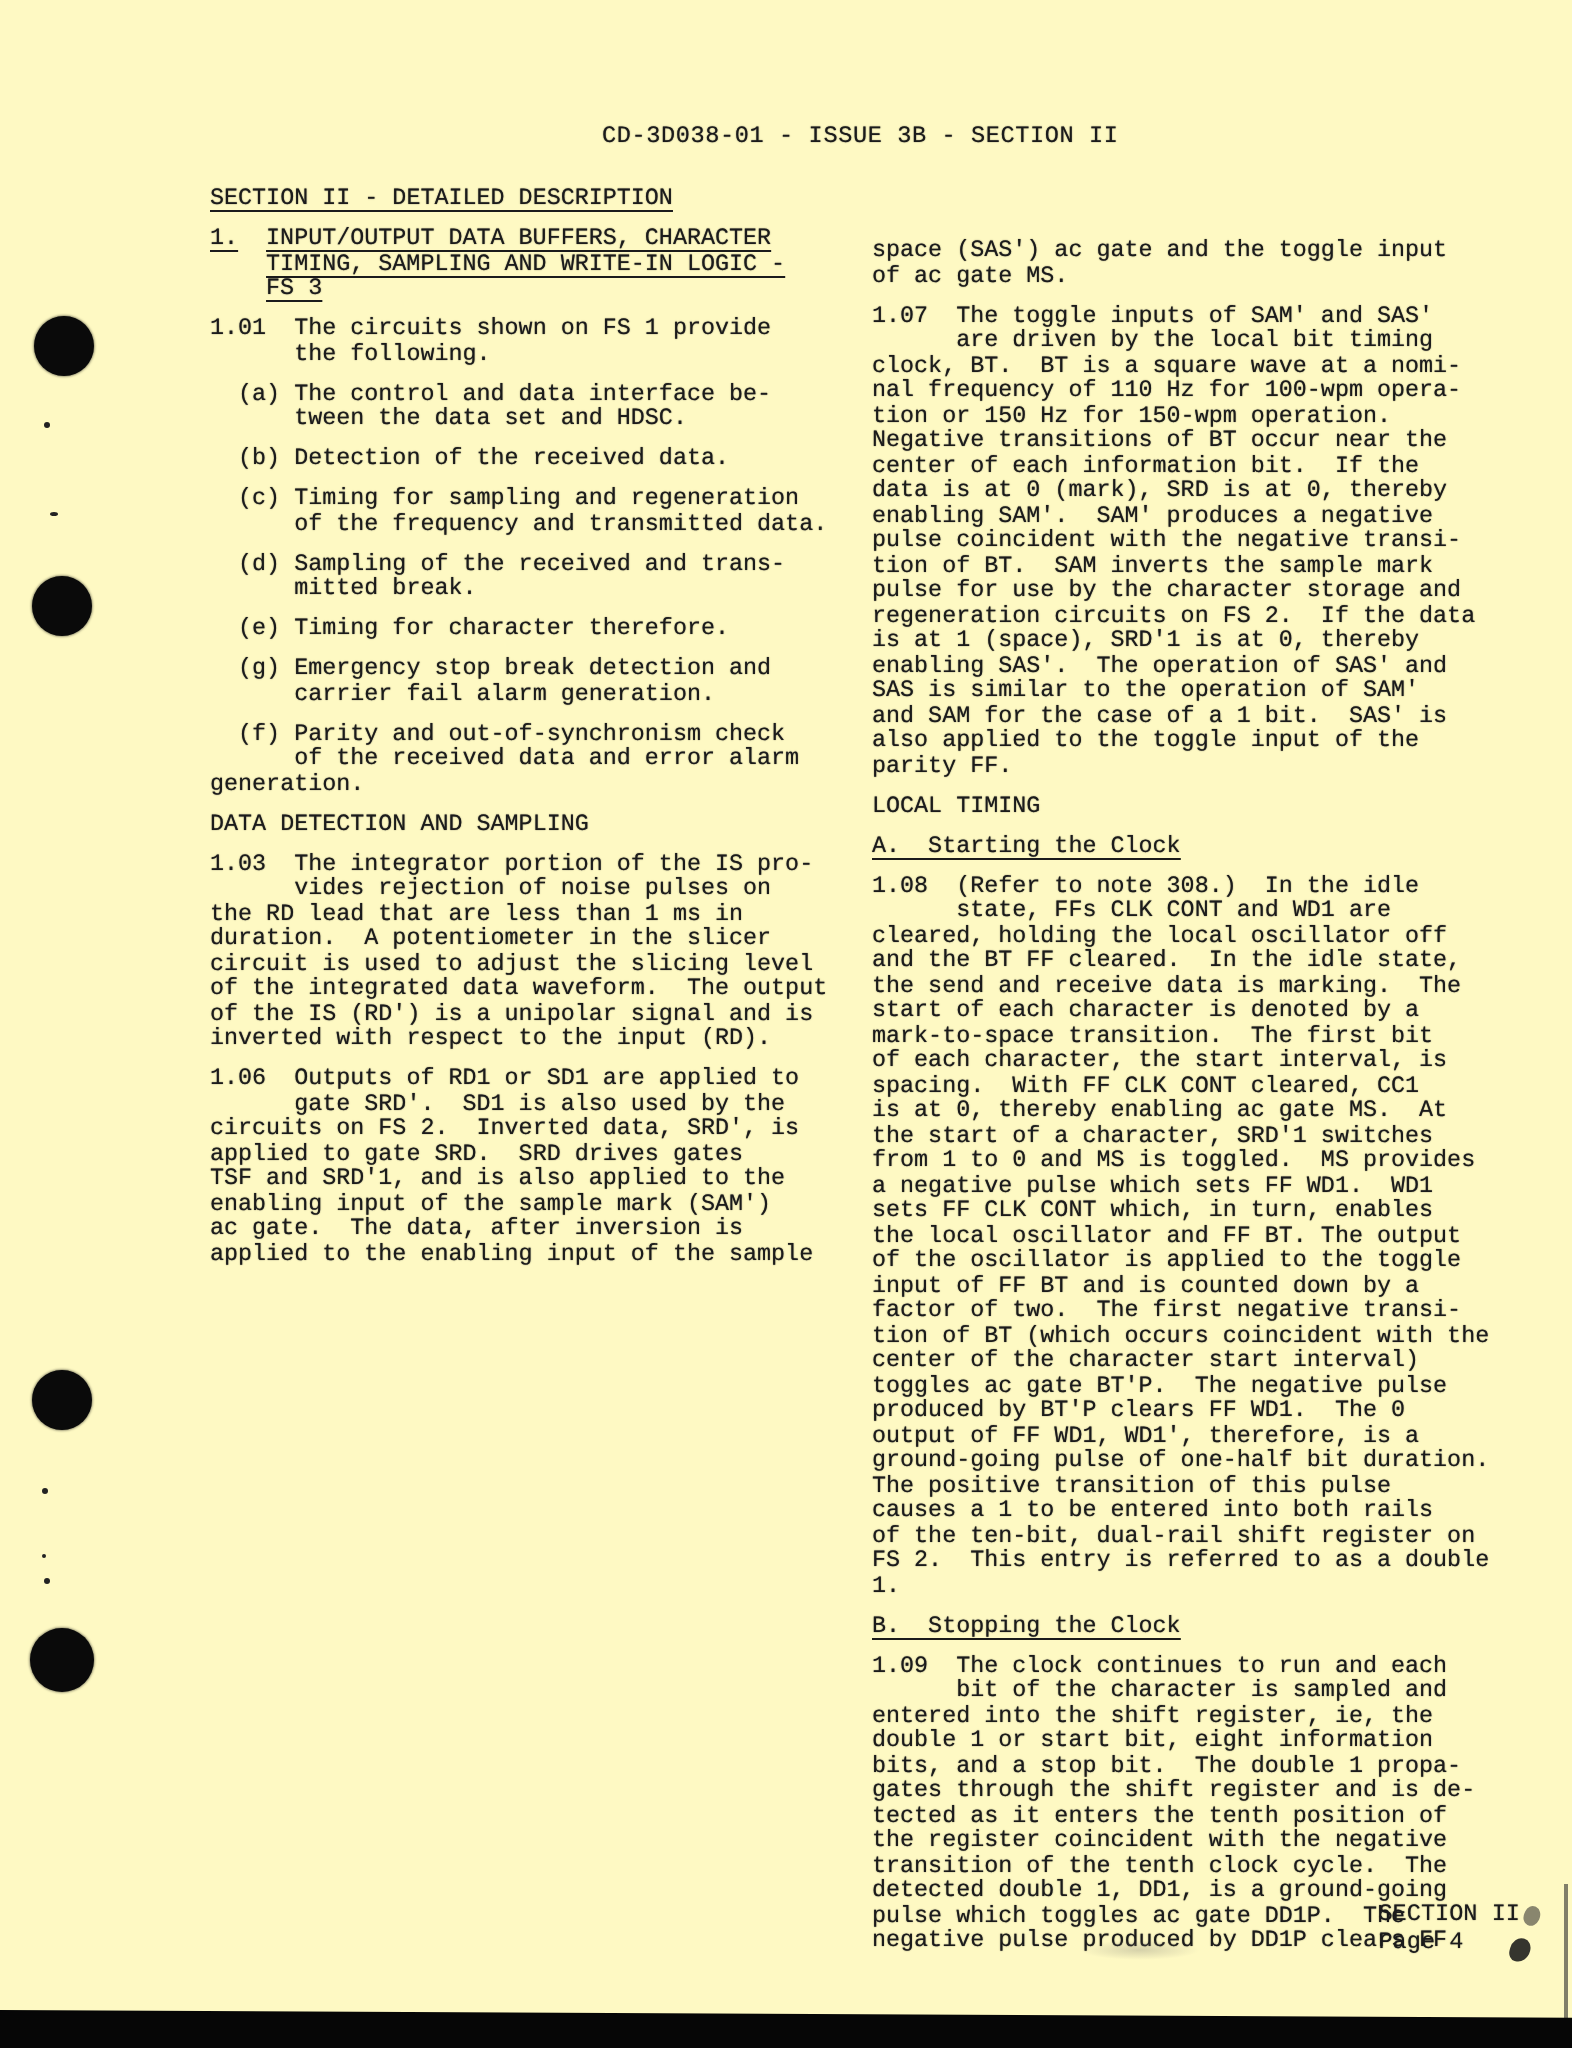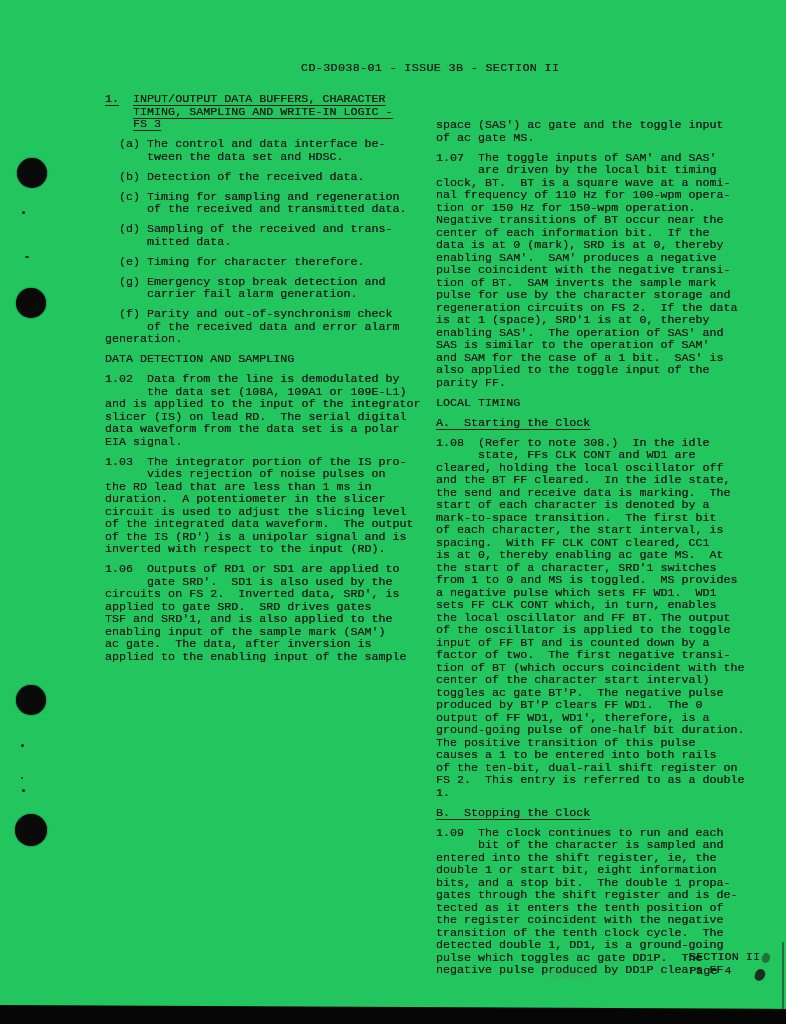--- a/index.html
+++ b/index.html
@@ -4,21 +4,21 @@
 <style>
   html, body {
     margin: 0;
     padding: 0;
     background: #e8e7e3;
   }
   .page {
     position: relative;
     width: 786px;
     height: 1024px;
-    background: #22c55e;
+    background: #fef9c3;
     overflow: hidden;
     font-family: "Liberation Mono", "DejaVu Sans Mono", monospace;
     color: #1b1b1b;
   }
   .txt {
     white-space: pre;
     text-shadow: 0 0 0.6px rgba(25,25,25,0.75);
   }
   .header {
     position: absolute;
@@ -109,46 +109,43 @@
   }
 </style>
 </head>
 <body>
 
 <div class="page">
 
   <div class="header txt">CD-3D038-01 - ISSUE 3B - SECTION II</div>
 
   <div class="col col-left">
+    <div class="blk txt u">SECTION II - DETAILED DESCRIPTION</div>
     <div class="blk h2">
       <span class="num txt u">1.</span>
       <span class="txt u">INPUT/OUTPUT DATA BUFFERS, CHARACTER
 TIMING, SAMPLING AND WRITE-IN LOGIC -
 FS 3</span>
     </div>
+    <div class="blk txt">1.01  The circuits shown on FS 1 provide
+      the following.</div>
     <div class="blk txt">  (a) The control and data interface be-
       tween the data set and HDSC.</div>
     <div class="blk txt">  (b) Detection of the received data.</div>
     <div class="blk txt">  (c) Timing for sampling and regeneration
-      of the received and transmitted data.</div>
+      of the frequency and transmitted data.</div>
     <div class="blk txt">  (d) Sampling of the received and trans-
-      mitted data.</div>
+      mitted break.</div>
     <div class="blk txt">  (e) Timing for character therefore.</div>
     <div class="blk txt">  (g) Emergency stop break detection and
       carrier fail alarm generation.</div>
     <div class="blk txt">  (f) Parity and out-of-synchronism check
       of the received data and error alarm
 generation.</div>
     <div class="blk txt">DATA DETECTION AND SAMPLING</div>
-    <div class="blk txt">1.02  Data from the line is demodulated by
-      the data set (108A, 109A1 or 109E-L1)
-and is applied to the input of the integrator
-slicer (IS) on lead RD.  The serial digital
-data waveform from the data set is a polar
-EIA signal.</div>
     <div class="blk txt">1.03  The integrator portion of the IS pro-
       vides rejection of noise pulses on
 the RD lead that are less than 1 ms in
 duration.  A potentiometer in the slicer
 circuit is used to adjust the slicing level
 of the integrated data waveform.  The output
 of the IS (RD') is a unipolar signal and is
 inverted with respect to the input (RD).</div>
     <div class="blk txt">1.06  Outputs of RD1 or SD1 are applied to
       gate SRD'.  SD1 is also used by the

